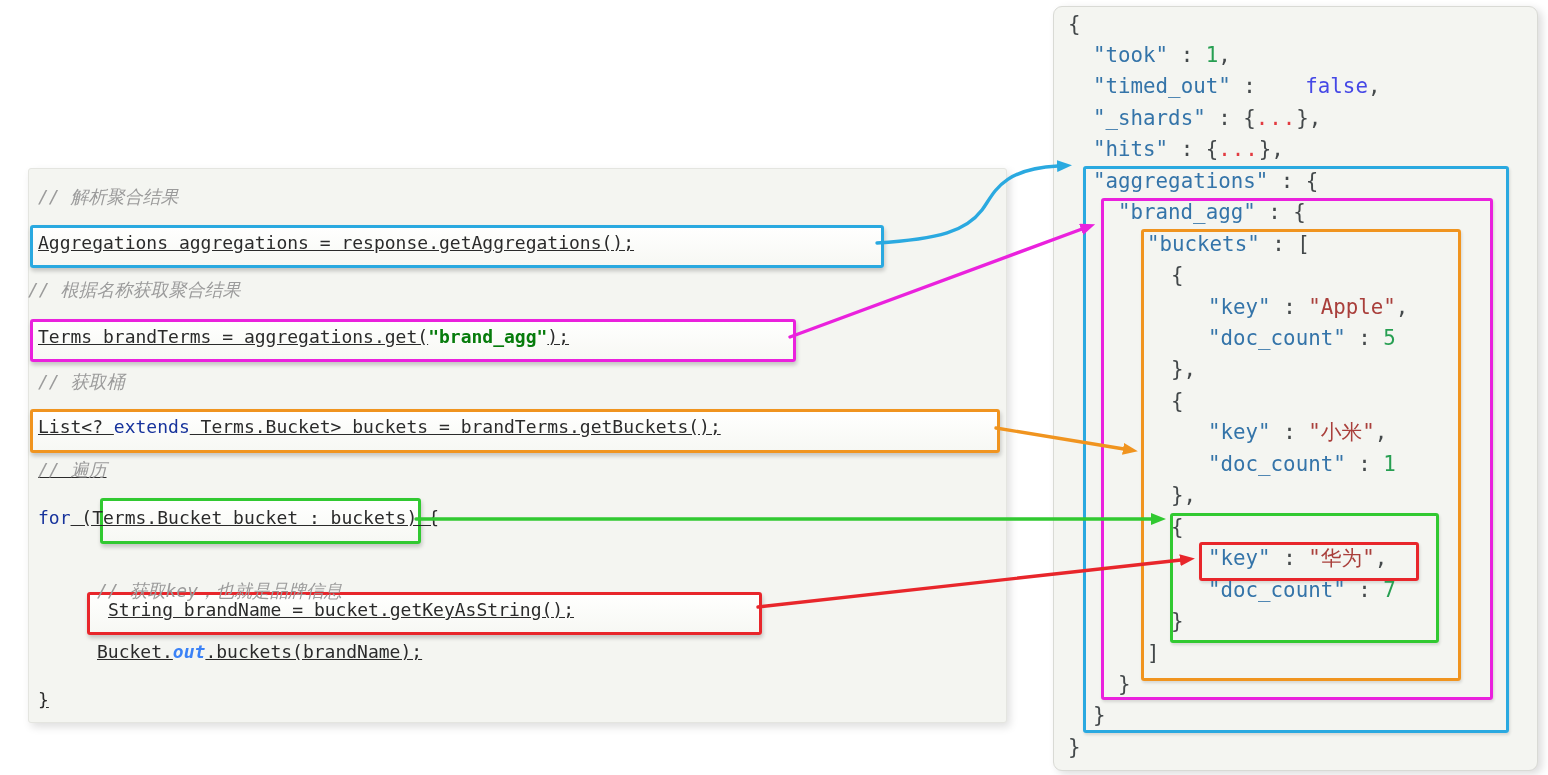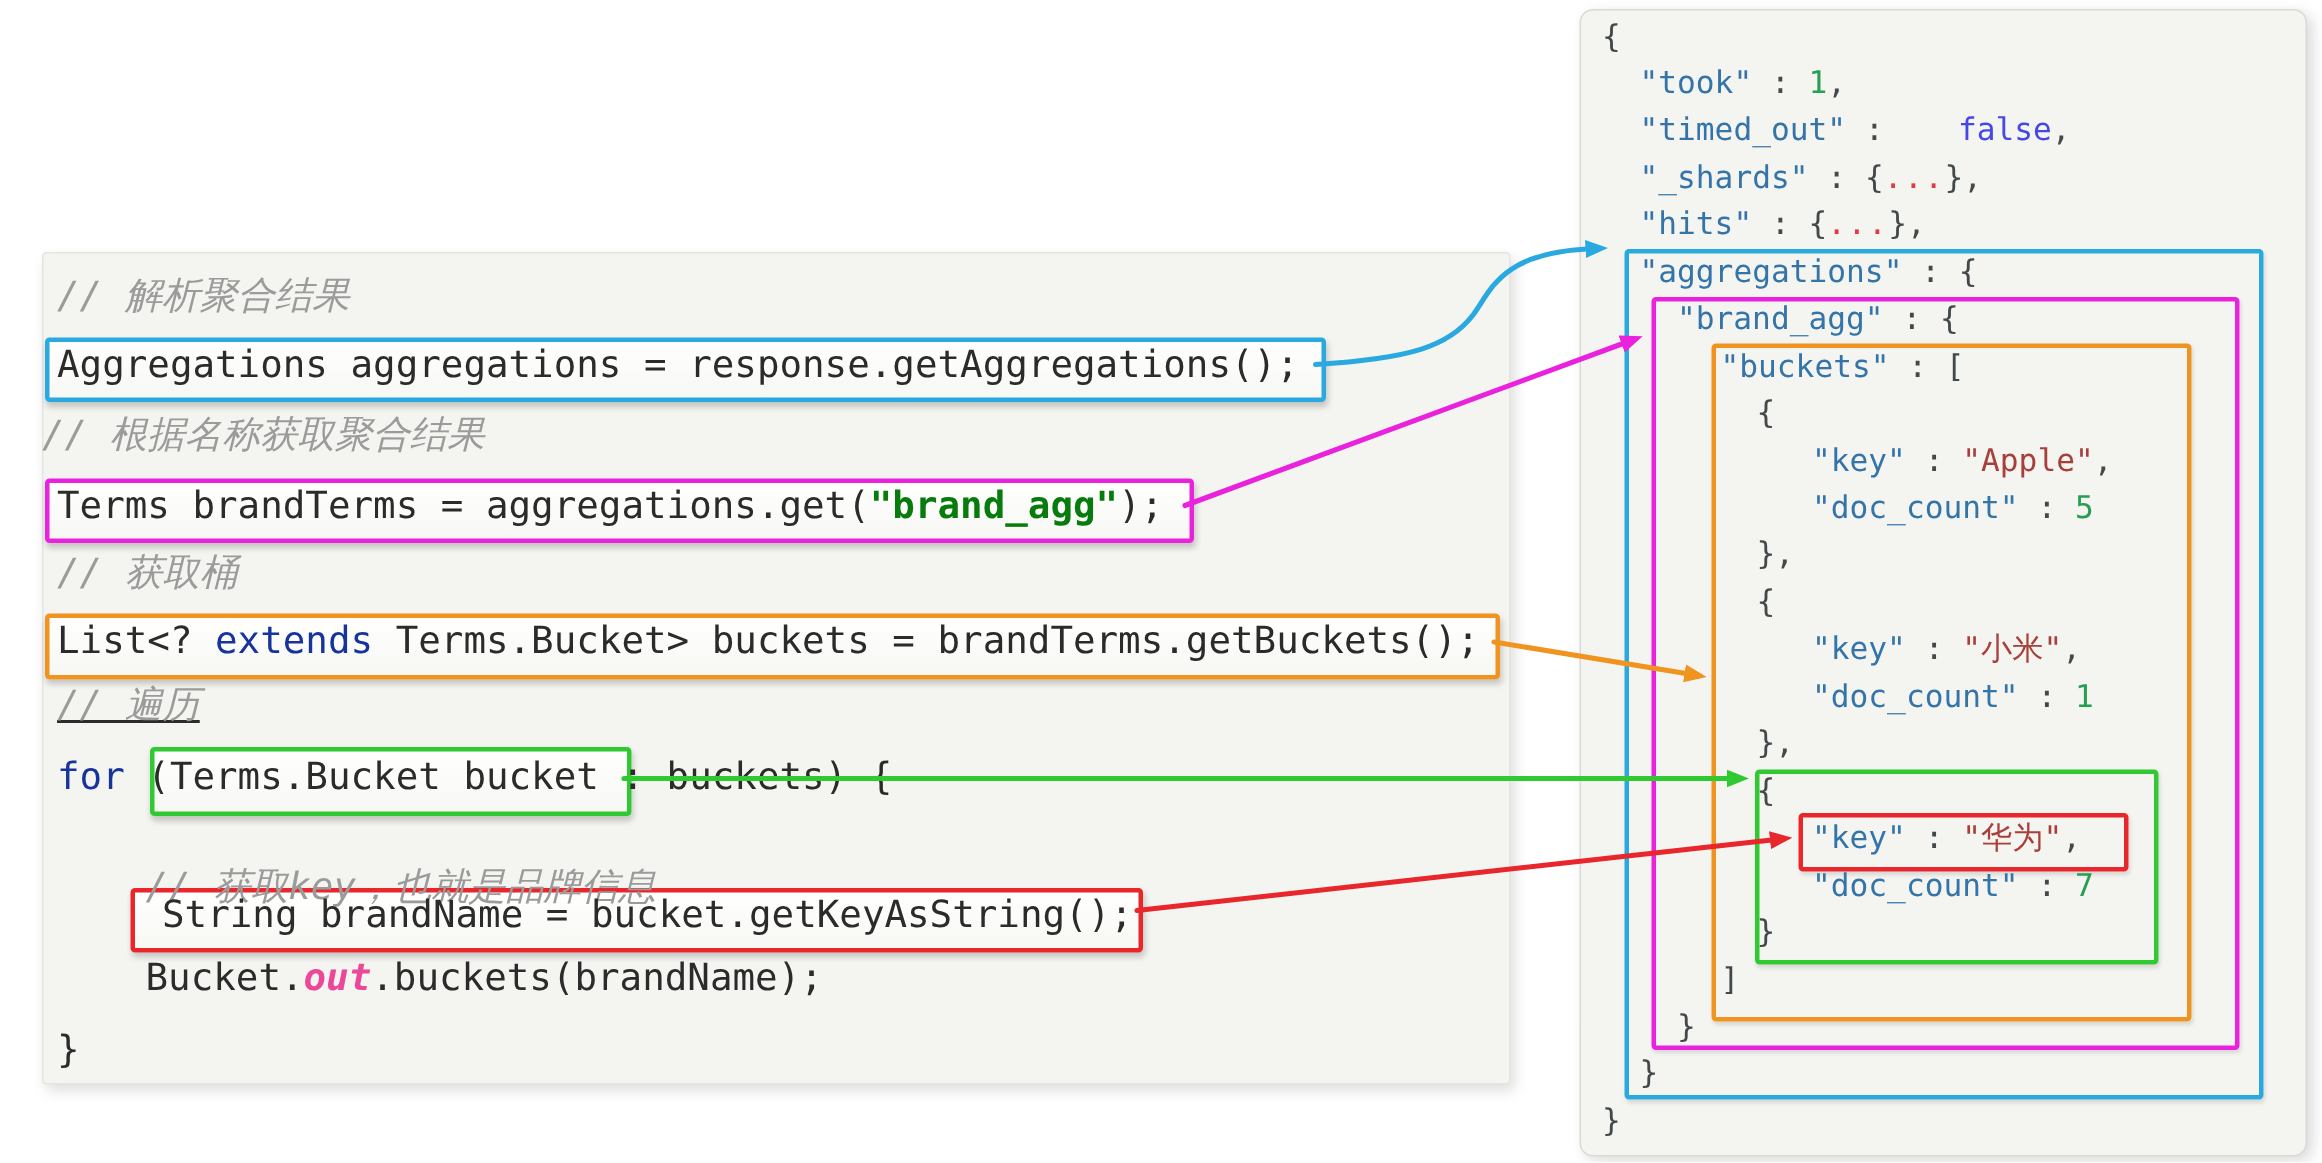--- a/index.html
+++ b/index.html
@@ -8,27 +8,27 @@
   .panel{position:absolute;background:#f4f5f1;}
   .code-panel{left:28px;top:168px;width:977px;height:553px;border:1px solid #e4e5e0;
               border-radius:3px;box-shadow:3px 4px 9px rgba(0,0,0,.13);}
   .json-panel{left:1053px;top:6px;width:483px;height:763px;border:1px solid #d9dad5;
               border-radius:9px;box-shadow:4px 3px 9px rgba(0,0,0,.14);}
   .cbox{position:absolute;border:3px solid;border-radius:3px;z-index:2;
         background:linear-gradient(180deg,#fffffe,#f7f8f4);
         box-shadow:1px 3px 4px rgba(0,0,0,.20);}
   .jbox{position:absolute;border:3px solid;border-radius:3px;z-index:2;
         box-shadow:1px 2px 3px rgba(0,0,0,.12);}
-  .cline{position:absolute;white-space:pre;font-size:25px;line-height:34px;color:#2b2b2b;z-index:3;}
+  .cline{position:absolute;white-space:pre;font-size:18px;line-height:34px;color:#2b2b2b;z-index:3;}
   .jline{position:absolute;white-space:pre;font-size:20.8px;line-height:31px;z-index:3;}
   
-  .pl{color:#2b2b2b;}
+  .pl{color:#2b2b2b;text-decoration:underline;}
   .kw{color:#17339c;font-weight:normal;}
   .str{color:#077c0c;font-weight:bold;}
-  .fld{color:#ec4899;font-weight:bold;font-style:italic;}
+  .fld{color:#3b82f6;font-weight:bold;font-style:italic;}
   .cmt{color:#9b9b9b;font-style:italic;}
   
   .k{color:#3474a9;}
   .pu{color:#43484a;}
   .n{color:#279f52;}
   .b{color:#4548e6;margin-left:37px;}
   .s{color:#a93f3b;}
   .d{color:#e23b41;letter-spacing:1px;}
   .overlay{position:absolute;left:0;top:0;z-index:4;pointer-events:none;}
 </style>

